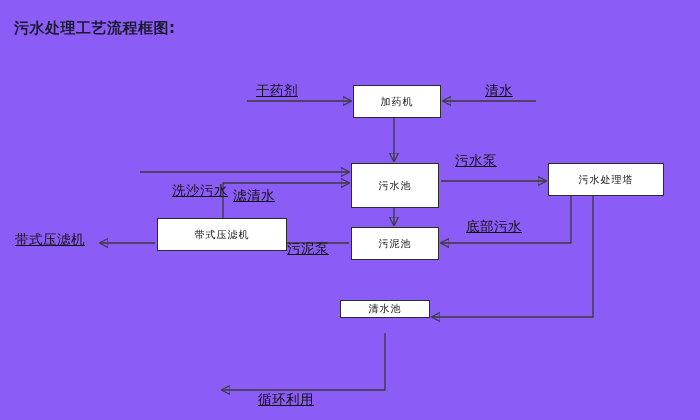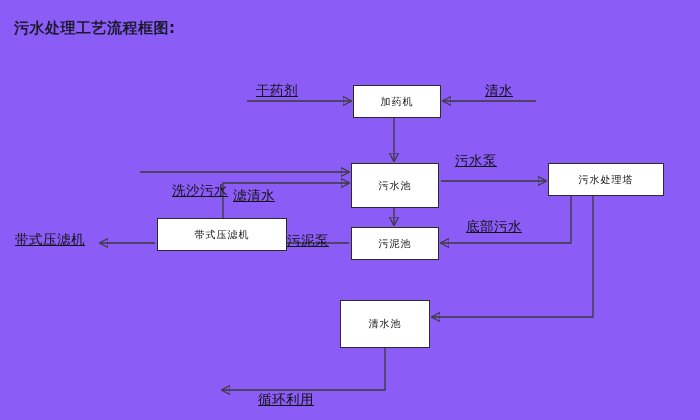--- a/index.html
+++ b/index.html
@@ -102,33 +102,33 @@
   <div class="node" style="left:353px; top:85px; width:88px; height:33px;">加药机</div>
 
   <div class="node" style="left:351px; top:163px; width:88px; height:45px;">污水池</div>
 
   <div class="node" style="left:548px; top:163px; width:116px; height:33px;">污水处理塔</div>
 
   <div class="node" style="left:157px; top:218px; width:130px; height:33px;">带式压滤机</div>
 
   <div class="node" style="left:351px; top:227px; width:88px; height:33px;">污泥池</div>
 
-  <div class="node" style="left:340px; top:300px; width:90px; height:48px;">清水池</div>
+  <div class="node" style="left:340px; top:300px; width:90px; height:18px;">清水池</div>
 
   <div class="lbl" style="left:256px; top:82px;">干药剂</div>
 
   <div class="lbl" style="left:485px; top:82px;">清水</div>
 
   <div class="lbl" style="left:172px; top:147px;margin-top:35px;">洗沙污水</div>
 
   <div class="lbl" style="left:455px; top:152px;">污水泵</div>
 
   <div class="lbl" style="left:233px; top:187px;">滤清水</div>
 
-  <div class="lbl" style="left:287px; top:232px;">污泥泵</div>
+  <div class="lbl" style="left:287px; top:240px;">污泥泵</div>
 
   <div class="lbl" style="left:466px; top:218px;">底部污水</div>
 
   <div class="lbl" style="left:15px; top:231px;">带式压滤机</div>
 
   <div class="lbl" style="left:258px; top:367px;margin-top:24px;">循环利用</div>
 
 </div>
 
 </body></html>

